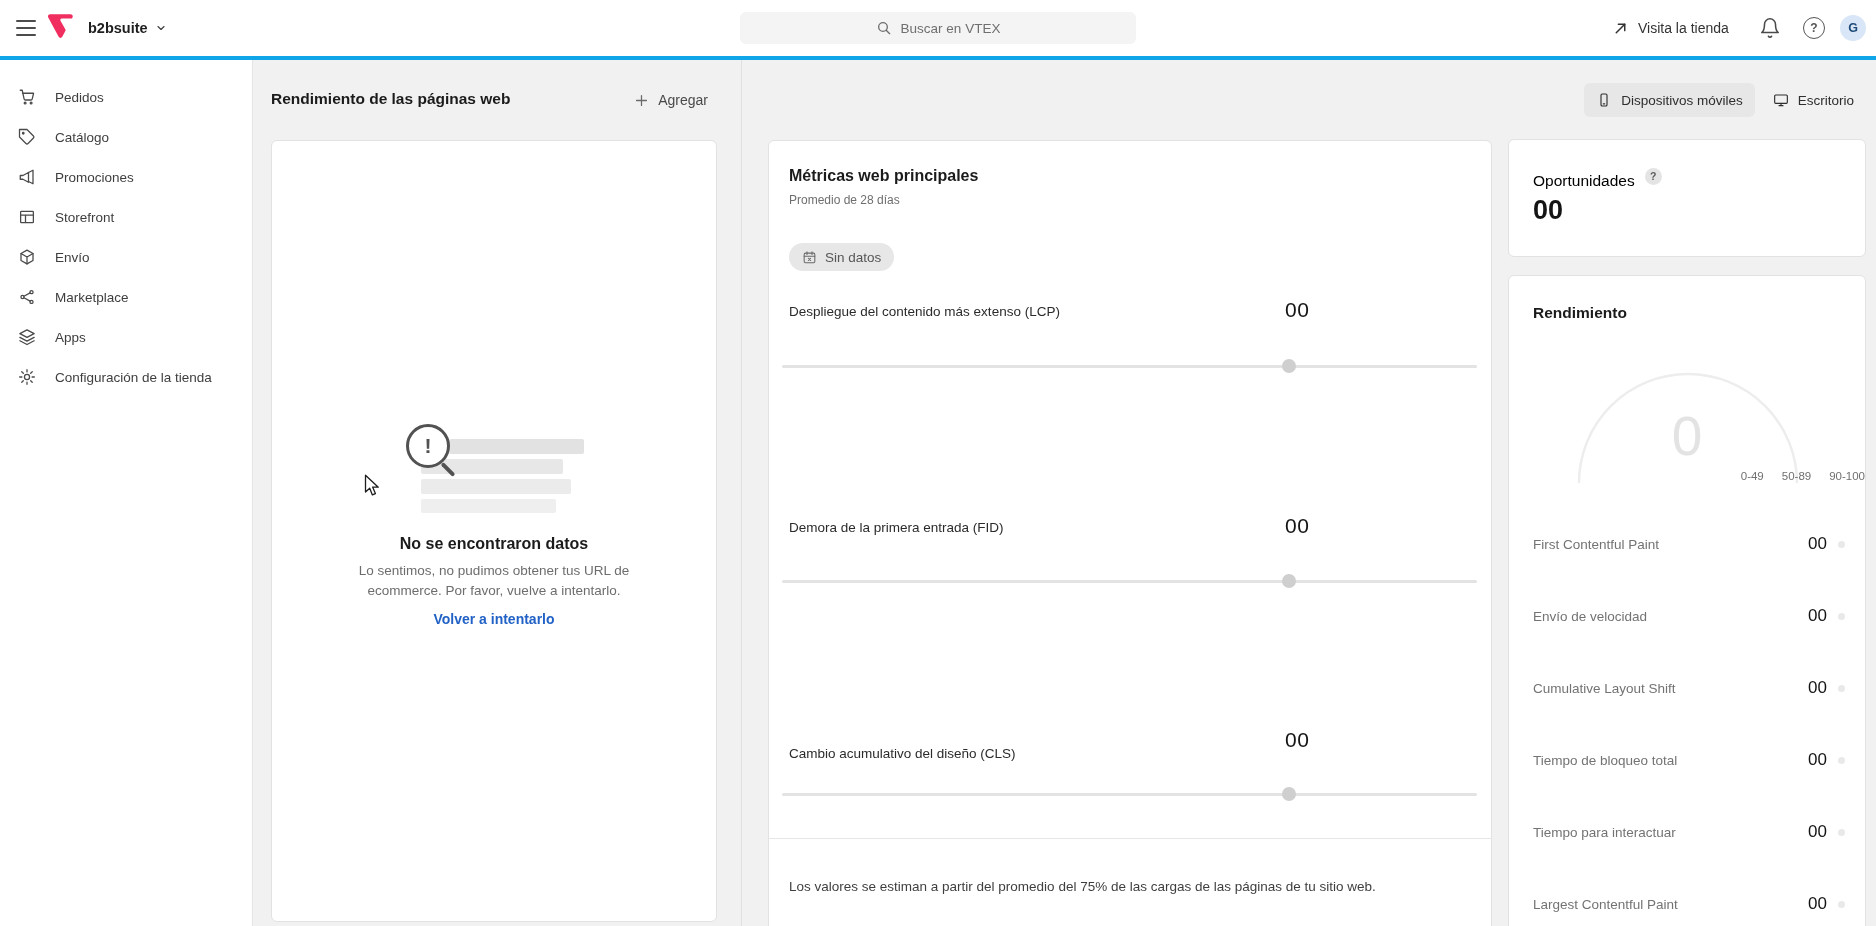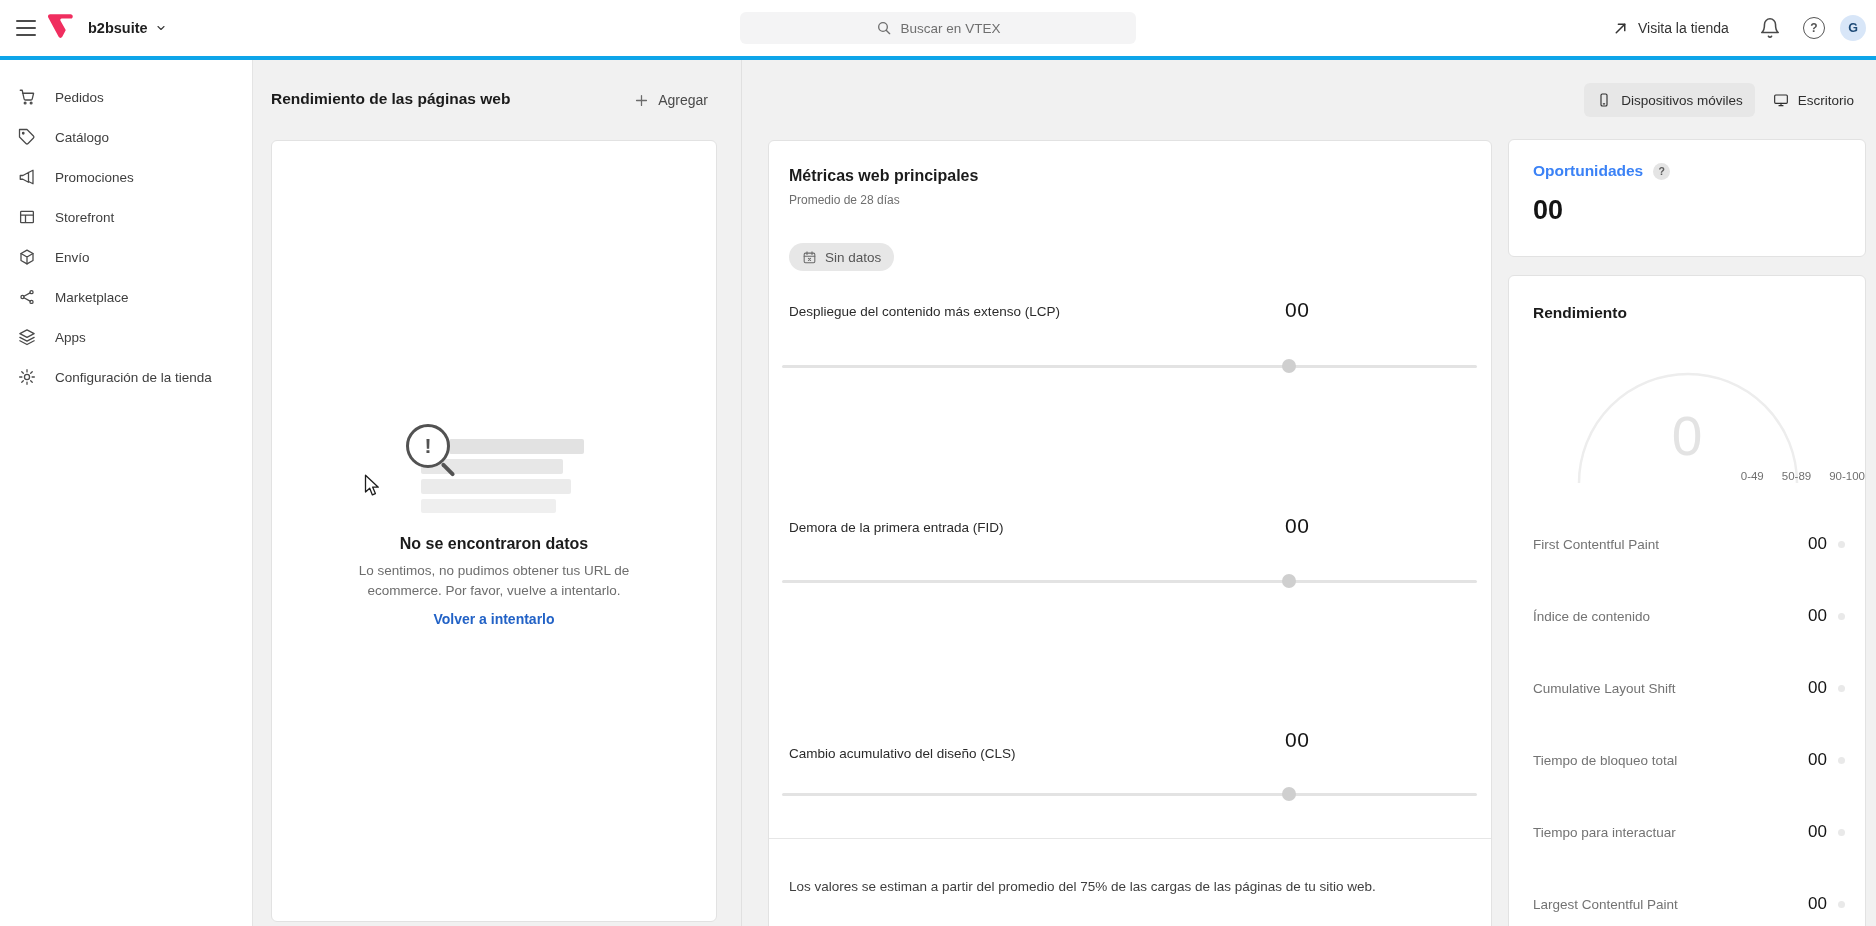--- a/index.html
+++ b/index.html
@@ -82,21 +82,21 @@
 
   
   .device-toggle{position:absolute;left:1508px;top:83px;width:358px;display:flex;
                  justify-content:flex-end;gap:6px;}
   .toggle-btn{height:34px;display:flex;align-items:center;gap:9px;padding:0 12px;border-radius:6px;
               font-size:13.5px;font-weight:500;color:#2e2e2e;cursor:pointer;box-sizing:border-box;}
   .toggle-btn.selected{background:var(--toggle-bg,#e7e7e7);}
   .opp-card{position:absolute;left:1508px;top:139px;width:358px;height:118px;background:#fff;
             border:1px solid #e2e2e2;border-radius:6px;box-sizing:border-box;}
   .opp-head{position:absolute;left:24px;top:22px;display:flex;align-items:center;gap:10px;}
-  .opp-title{font-size:15.5px;font-weight:700;color:#3b82f6;}
+  .opp-title{font-size:15.5px;font-weight:400;color:#000000;margin-top:10px;}
   .q-badge{width:17px;height:17px;border-radius:50%;background:#e4e4e4;color:#5c5c5c;
            font-size:10.5px;font-weight:700;display:flex;align-items:center;justify-content:center;
            cursor:pointer;}
   .opp-value{position:absolute;left:24px;top:55px;font-size:27px;font-weight:700;color:#141414;}
   .perf-card{position:absolute;left:1508px;top:275px;width:358px;height:700px;background:#fff;
              border:1px solid #e2e2e2;border-radius:6px;box-sizing:border-box;}
   .perf-title{position:absolute;left:24px;top:28px;font-size:15.5px;font-weight:700;color:#1b1b1b;}
   .gauge-svg{position:absolute;left:59px;top:85px;}
   .gauge-num{position:absolute;left:0;right:0;top:128px;text-align:center;
              font-size:55px;color:#e3e3e3;}
@@ -317,21 +317,21 @@
       <span>50-89</span>
       <span>90-100</span>
     </div>
 
     <div class="perf-row pr1">
       <span class="pl">First Contentful Paint</span>
       <span class="pv">00</span>
       <span class="dot"></span>
     </div>
     <div class="perf-row pr2">
-      <span class="pl">Índice de contenido</span>
+      <span class="pl">Envío de velocidad</span>
       <span class="pv">00</span>
       <span class="dot"></span>
     </div>
     <div class="perf-row pr3">
       <span class="pl">Cumulative Layout Shift</span>
       <span class="pv">00</span>
       <span class="dot"></span>
     </div>
     <div class="perf-row pr4">
       <span class="pl">Tiempo de bloqueo total</span>

